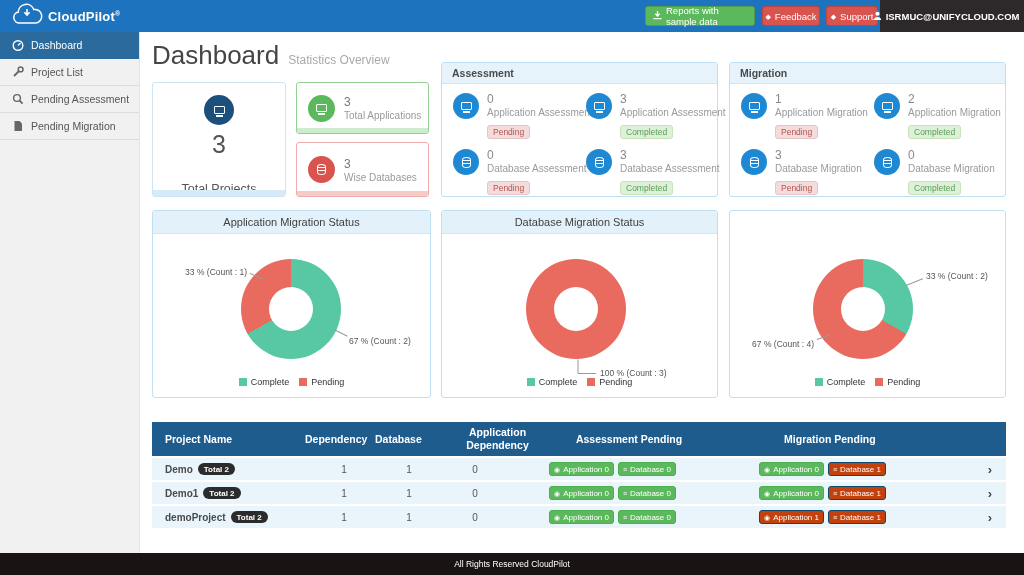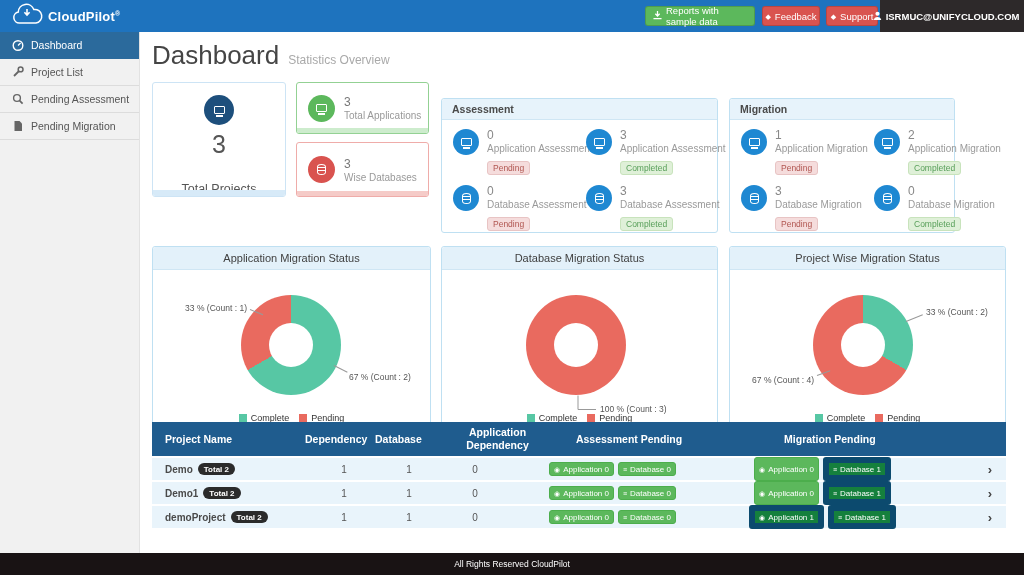--- a/index.html
+++ b/index.html
@@ -46,25 +46,25 @@
   .app-card { top:50px; height:52px; border:1px solid #93d193; }
   .app-strip { position:absolute; left:0; right:0; bottom:0; height:5px; background:#cdeccd; }
   .db-card { top:110px; height:55px; border:1px solid #efaca9; }
   .db-strip { position:absolute; left:0; right:0; bottom:0; height:5px; background:#f5cbc8; }
   .mini-circle { width:27px; height:27px; }
   .bg-green { background:#5cb85c; } .bg-red { background:#d9534f; } .bg-blue { background:#1e88d2; }
   .mini-value { font-size:12px; color:#777; }
   .mini-label { font-size:10px; color:#999; margin-top:1px; }
 
   
-  .panel { position:absolute; border:1px solid #bfe0f2; border-radius:3px; background:#fff;margin-top:36px; }
+  .panel { position:absolute; border:1px solid #bfe0f2; border-radius:3px; background:#fff; }
   .panel-head { height:21px; background:#e7f3fb; border-bottom:1px solid #cfe6f4; font-size:10.5px; font-weight:bold;
                 color:#4a4a4a; display:flex; align-items:center; padding-left:10px; border-radius:3px 3px 0 0; }
   .assess-panel { left:301px; top:30px; width:277px; height:135px; }
-  .migrate-panel { left:589px; top:30px; width:226px; height:135px; }
+  .migrate-panel { left:589px; top:30px; width:277px; height:135px; }
   .stat-item { position:absolute; display:flex; gap:8px; }
   .stat-circle { width:26px; height:26px; flex:0 0 26px; }
   .stat-value { font-size:12px; color:#888; line-height:1; }
   .stat-label { font-size:10px; color:#9a9a9a; margin:2px 0 3px; white-space:nowrap; }
   .status-badge { font-size:8.5px; padding:1px 5px; border-radius:3px; display:inline-block; }
   .status-badge[data-status="Pending"]   { background:#f5dcdc; border:1px solid #e8c4c4; color:#b05550; }
   .status-badge[data-status="Completed"] { background:#dff0d8; border:1px solid #c8e3bc; color:#569e58; }
   .si-r1 { top:30px; } .si-r2 { top:86px; } .si-c1 { left:11px; } .si-c2 { left:144px; }
 
   
@@ -97,21 +97,21 @@
   .c2 { width:68px; text-align:center; } .c3 { width:62px; text-align:center; }
   .c4 { width:70px; text-align:center; }
   .c5 { width:205px; display:flex; justify-content:center; gap:4px; }
   .c6 { width:215px; display:flex; justify-content:center; gap:4px; }
   .c7 { width:76px; text-align:right; padding-right:14px; }
   .tbl-head .c4 { line-height:1.25;margin-left:36px; }
   .proj-name { font-weight:bold; color:#4a4a4a; font-size:10px; }
   .total-pill { background:#2b2b2b; color:#fff; font-size:8px; padding:1.5px 6px; border-radius:8px; font-weight:bold; }
   .tbadge { color:#fff; font-size:8px; padding:1.5px 4px; border-radius:3px; display:flex; align-items:center; gap:3px; }
   .tbadge[data-color="green"] { background:#5cb85c; border:1px solid #4cae4c; }
-  .tbadge[data-color="red"]   { background:#15803d; border:6px solid #0c4a6e; }
+  .tbadge[data-color="red"]   { background:#c2410c; border:1px solid #0c4a6e; }
   .tb-ic { font-size:7px; line-height:1; }
   .chev { color:#444; font-size:13px; font-weight:bold; }
 
   
   .footer { position:absolute; left:0; top:553px; width:1024px; height:22px; background:#191314; color:#fff;
             font-size:8.5px; display:flex; align-items:center; justify-content:center; }
 </style>
 </head>
 <body>
 
@@ -335,21 +335,20 @@
           </span>
         <span class="leg-item">
             <span class="sq sq-pending"></span>
             <span>Pending</span>
           </span>
       </div>
     </div>
 
     <div class="panel chart-panel cp3">
       <div class="donut d3" style="background: conic-gradient(rgb(87, 199, 164) 0deg, rgb(87, 199, 164) 120deg, rgb(233, 106, 95) 120deg, rgb(233, 106, 95) 360deg);"></div>
-      <div class="chart-head">Project Wise Migration Status</div>
       <div class="ann" style="left:196px; top:60px;">33 % (Count : 2)</div>
       <div class="conn" style="left:176px; top:74px; width:18px; transform:rotate(-22deg);"></div>
       <div class="ann" style="left:8px; top:128px; width:76px; text-align:right;">67 % (Count : 4)</div>
       <div class="conn" style="left:87px; top:128px; width:14px; transform:rotate(-20deg);"></div>
       <div class="legend">
         <span class="leg-item">
             <span class="sq sq-complete"></span>
             <span>Complete</span>
           </span>
         <span class="leg-item">

